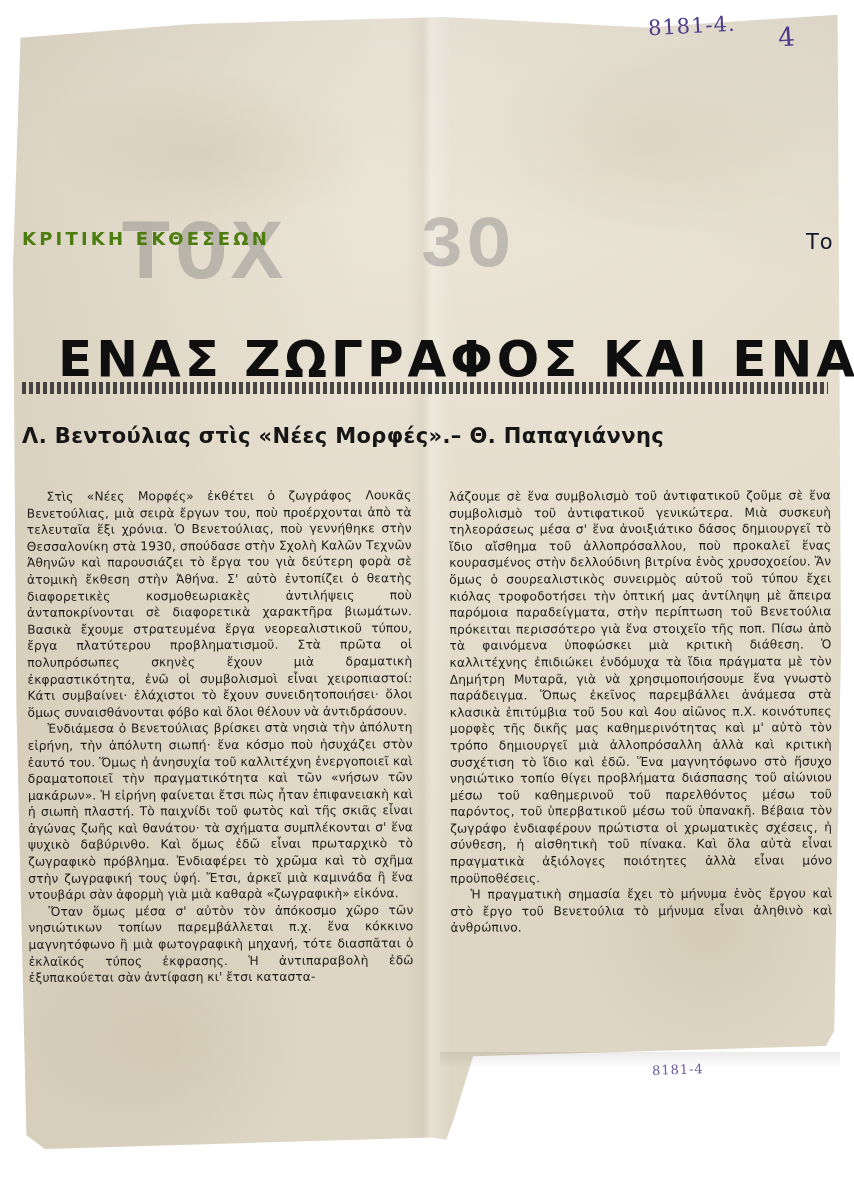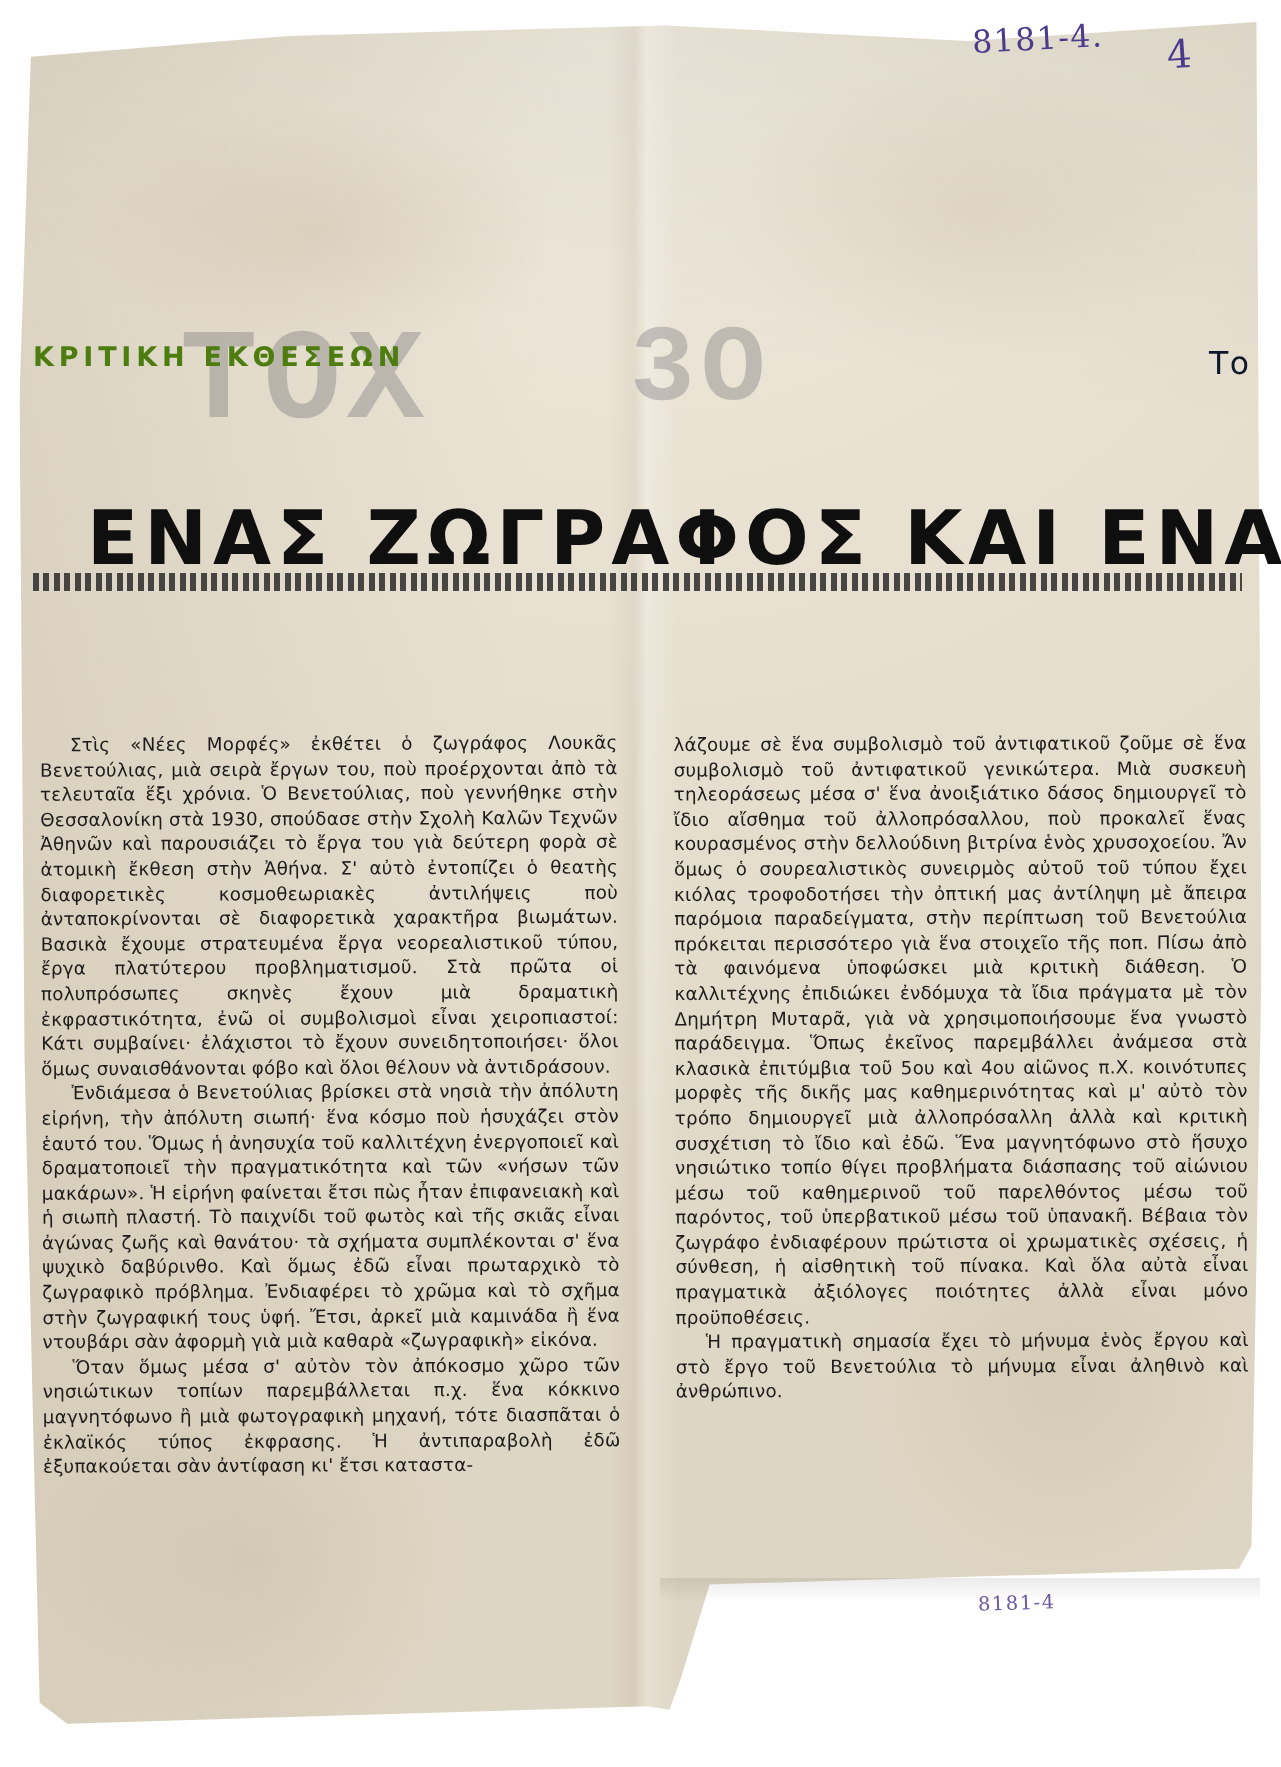--- a/index.html
+++ b/index.html
@@ -220,20 +220,21 @@
 
   <div class="ghost-masthead">
     <span class="g1">ΤΟΧ</span>
     <span class="g2">3Ο</span>
   </div>
 
   <div id="kicker">ΚΡΙΤΙΚΗ ΕΚΘΕΣΕΩΝ</div>
   <div id="date-fragment">Το</div>
   <h1 id="headline">ΕΝΑΣ ΖΩΓΡΑΦΟΣ ΚΑΙ ΕΝΑ</h1>
   <div id="rule"></div>
+  <div id="subhead">Λ. Βεντούλιας στὶς «Νέες Μορφές».– Θ. Παπαγιάννης</div>
 
   <div class="col" id="col-left">
     <p>Στὶς «Νέες Μορφές» ἐκθέτει ὁ ζωγράφος Λουκᾶς Βενετούλιας, μιὰ σειρὰ ἔργων του, ποὺ προέρχονται ἀπὸ τὰ τελευταῖα ἕξι χρόνια. Ὁ Βενετούλιας, ποὺ γεννήθηκε στὴν Θεσσαλονίκη στὰ 1930, σπούδασε στὴν Σχολὴ Καλῶν Τεχνῶν Ἀθηνῶν καὶ παρουσιάζει τὸ ἔργα του γιὰ δεύτερη φορὰ σὲ ἀτομικὴ ἔκθεση στὴν Ἀθήνα. Σ' αὐτὸ ἐντοπίζει ὁ θεατὴς διαφορετικὲς κοσμοθεωριακὲς ἀντιλήψεις ποὺ ἀνταποκρίνονται σὲ διαφορετικὰ χαρακτῆρα βιωμάτων. Βασικὰ ἔχουμε στρατευμένα ἔργα νεορεαλιστικοῦ τύπου, ἔργα πλατύτερου προβληματισμοῦ. Στὰ πρῶτα οἱ πολυπρόσωπες σκηνὲς ἔχουν μιὰ δραματικὴ ἐκφραστικότητα, ἐνῶ οἱ συμβολισμοὶ εἶναι χειροπιαστοί: Κάτι συμβαίνει· ἐλάχιστοι τὸ ἔχουν συνειδητοποιήσει· ὅλοι ὅμως συναισθάνονται φόβο καὶ ὅλοι θέλουν νὰ ἀντιδράσουν.</p>
     <p>Ἐνδιάμεσα ὁ Βενετούλιας βρίσκει στὰ νησιὰ τὴν ἀπόλυτη εἰρήνη, τὴν ἀπόλυτη σιωπή· ἕνα κόσμο ποὺ ἡσυχάζει στὸν ἑαυτό του. Ὅμως ἡ ἀνησυχία τοῦ καλλιτέχνη ἐνεργοποιεῖ καὶ δραματοποιεῖ τὴν πραγματικότητα καὶ τῶν «νήσων τῶν μακάρων». Ἡ εἰρήνη φαίνεται ἔτσι πὼς ἦταν ἐπιφανειακὴ καὶ ἡ σιωπὴ πλαστή. Τὸ παιχνίδι τοῦ φωτὸς καὶ τῆς σκιᾶς εἶναι ἀγώνας ζωῆς καὶ θανάτου· τὰ σχήματα συμπλέκονται σ' ἕνα ψυχικὸ δαβύρινθο. Καὶ ὅμως ἐδῶ εἶναι πρωταρχικὸ τὸ ζωγραφικὸ πρόβλημα. Ἐνδιαφέρει τὸ χρῶμα καὶ τὸ σχῆμα στὴν ζωγραφική τους ὑφή. Ἔτσι, ἀρκεῖ μιὰ καμινάδα ἢ ἕνα ντουβάρι σὰν ἀφορμὴ γιὰ μιὰ καθαρὰ «ζωγραφικὴ» εἰκόνα.</p>
     <p>Ὅταν ὅμως μέσα σ' αὐτὸν τὸν ἀπόκοσμο χῶρο τῶν νησιώτικων τοπίων παρεμβάλλεται π.χ. ἕνα κόκκινο μαγνητόφωνο ἢ μιὰ φωτογραφικὴ μηχανή, τότε διασπᾶται ὁ ἐκλαϊκός τύπος ἐκφρασης. Ἡ ἀντιπαραβολὴ ἐδῶ ἐξυπακούεται σὰν ἀντίφαση κι' ἔτσι καταστα-</p>
   </div>
 
   <div class="col" id="col-right">
     <p class="noindent">λάζουμε σὲ ἕνα συμβολισμὸ τοῦ ἀντιφατικοῦ ζοῦμε σὲ ἕνα συμβολισμὸ τοῦ ἀντιφατικοῦ γενικώτερα. Μιὰ συσκευὴ τηλεοράσεως μέσα σ' ἕνα ἀνοιξιάτικο δάσος δημιουργεῖ τὸ ἴδιο αἴσθημα τοῦ ἀλλοπρόσαλλου, ποὺ προκαλεῖ ἕνας κουρασμένος στὴν δελλούδινη βιτρίνα ἑνὸς χρυσοχοείου. Ἄν ὅμως ὁ σουρεαλιστικὸς συνειρμὸς αὐτοῦ τοῦ τύπου ἔχει κιόλας τροφοδοτήσει τὴν ὀπτική μας ἀντίληψη μὲ ἄπειρα παρόμοια παραδείγματα, στὴν περίπτωση τοῦ Βενετούλια πρόκειται περισσότερο γιὰ ἕνα στοιχεῖο τῆς ποπ. Πίσω ἀπὸ τὰ φαινόμενα ὑποφώσκει μιὰ κριτικὴ διάθεση. Ὁ καλλιτέχνης ἐπιδιώκει ἐνδόμυχα τὰ ἴδια πράγματα μὲ τὸν Δημήτρη Μυταρᾶ, γιὰ νὰ χρησιμοποιήσουμε ἕνα γνωστὸ παράδειγμα. Ὅπως ἐκεῖνος παρεμβάλλει ἀνάμεσα στὰ κλασικὰ ἐπιτύμβια τοῦ 5ου καὶ 4ου αἰῶνος π.Χ. κοινότυπες μορφὲς τῆς δικῆς μας καθημερινότητας καὶ μ' αὐτὸ τὸν τρόπο δημιουργεῖ μιὰ ἀλλοπρόσαλλη ἀλλὰ καὶ κριτικὴ συσχέτιση τὸ ἴδιο καὶ ἐδῶ. Ἕνα μαγνητόφωνο στὸ ἥσυχο νησιώτικο τοπίο θίγει προβλήματα διάσπασης τοῦ αἰώνιου μέσω τοῦ καθημερινοῦ τοῦ παρελθόντος μέσω τοῦ παρόντος, τοῦ ὑπερβατικοῦ μέσω τοῦ ὑπανακῆ. Βέβαια τὸν ζωγράφο ἐνδιαφέρουν πρώτιστα οἱ χρωματικὲς σχέσεις, ἡ σύνθεση, ἡ αἰσθητικὴ τοῦ πίνακα. Καὶ ὅλα αὐτὰ εἶναι πραγματικὰ ἀξιόλογες ποιότητες ἀλλὰ εἶναι μόνο προϋποθέσεις.</p>
     <p>Ἡ πραγματικὴ σημασία ἔχει τὸ μήνυμα ἑνὸς ἔργου καὶ στὸ ἔργο τοῦ Βενετούλια τὸ μήνυμα εἶναι ἀληθινὸ καὶ ἀνθρώπινο.</p>

